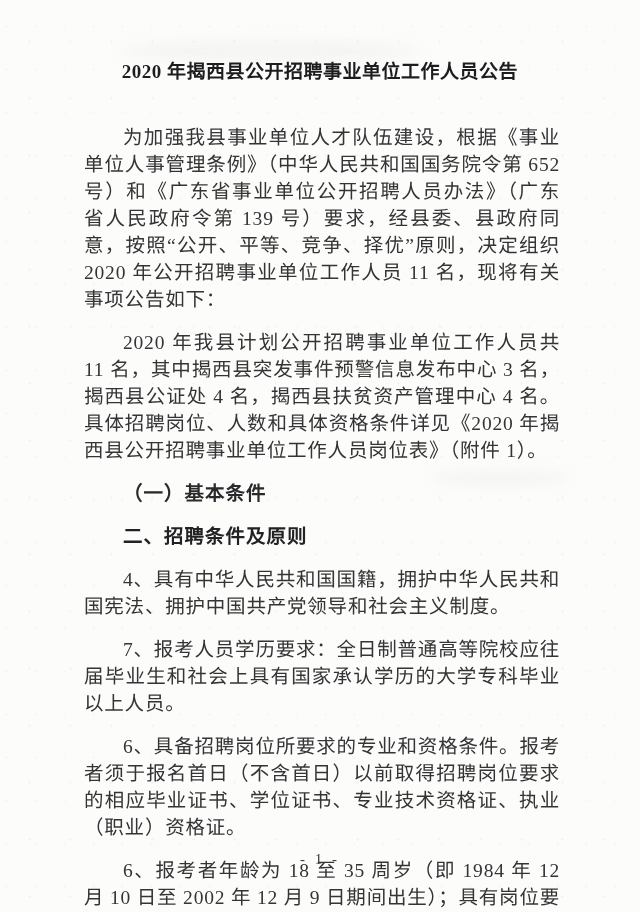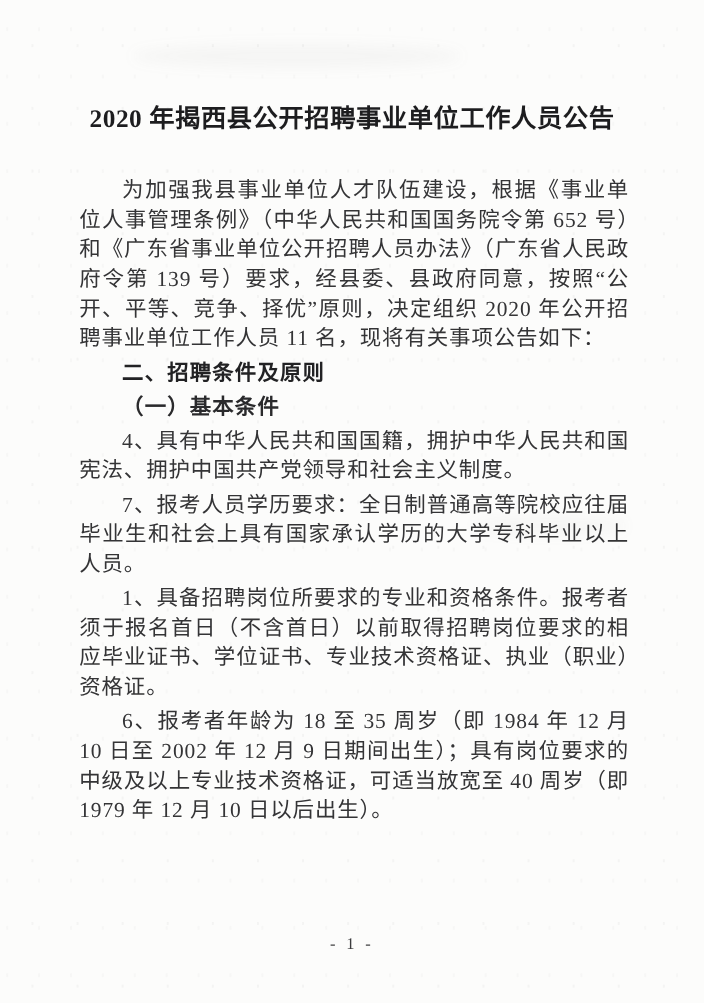--- a/index.html
+++ b/index.html
@@ -29,41 +29,41 @@
     position: absolute;
     border-radius: 50%;
     filter: blur(6px);
     background: rgba(120,120,120,0.05);
     pointer-events: none;
   }
   .smudge.s1 { left: 120px; top: 40px; width: 300px; height: 22px; }
   .smudge.s2 { left: 430px; top: 470px; width: 140px; height: 16px; }
   .doc-title {
     margin: 0;
-    padding-top: 90px;
+    padding-top: 54px;
     text-align: center;
-    font-size: 23px;
+    font-size: 19px;
     line-height: 36px;
     font-weight: bold;
     letter-spacing: 0.5px;
     color: #1d1d1f;
     white-space: nowrap;
     font-family: "Liberation Serif", "DejaVu Serif", serif;
   }
   .doc-body {
     margin: 34px 64px 0 68px;
     width: 508px;
     font-size: 19.5px;
     line-height: 27px;
     letter-spacing: 0.8px;
     color: #343436;
     text-align: justify;
   }
   .block {
-    margin: 4px;
+    margin: 16px;
     text-indent: 2em;
   }
   .block.h1 {
     font-weight: bold;
     color: #222224;
     font-family: "Liberation Sans", "DejaVu Sans", sans-serif;
     letter-spacing: 1px;
   }
   .block.h2 {
     font-weight: bold;
@@ -86,24 +86,25 @@
 
 <div class="page">
 
   <div class="smudge s1"></div>
   <div class="smudge s2"></div>
 
   <h1 class="doc-title">2020 年揭西县公开招聘事业单位工作人员公告</h1>
 
   <div class="doc-body">
     <p class="block">为加强我县事业单位人才队伍建设，根据《事业单位人事管理条例》（中华人民共和国国务院令第 652 号）和《广东省事业单位公开招聘人员办法》（广东省人民政府令第 139 号）要求，经县委、县政府同意，按照“公开、平等、竞争、择优”原则，决定组织 2020 年公开招聘事业单位工作人员 11 名，现将有关事项公告如下：</p>
+    <p class="block">2020 年我县计划公开招聘事业单位工作人员共 11 名，其中揭西县突发事件预警信息发布中心 3 名，揭西县公证处 4 名，揭西县扶贫资产管理中心 4 名。具体招聘岗位、人数和具体资格条件详见《2020 年揭西县公开招聘事业单位工作人员岗位表》（附件 1）。</p>
+    <p class="block h2">（一）基本条件</p>
     <p class="block h1">二、招聘条件及原则</p>
-    <p class="block h2">（一）基本条件</p>
     <p class="block">4、具有中华人民共和国国籍，拥护中华人民共和国宪法、拥护中国共产党领导和社会主义制度。</p>
     <p class="block">7、报考人员学历要求：全日制普通高等院校应往届毕业生和社会上具有国家承认学历的大学专科毕业以上人员。</p>
-    <p class="block">1、具备招聘岗位所要求的专业和资格条件。报考者须于报名首日（不含首日）以前取得招聘岗位要求的相应毕业证书、学位证书、专业技术资格证、执业（职业）资格证。</p>
+    <p class="block">6、具备招聘岗位所要求的专业和资格条件。报考者须于报名首日（不含首日）以前取得招聘岗位要求的相应毕业证书、学位证书、专业技术资格证、执业（职业）资格证。</p>
     <p class="block">6、报考者年龄为 18 至 35 周岁（即 1984 年 12 月 10 日至 2002 年 12 月 9 日期间出生）；具有岗位要求的中级及以上专业技术资格证，可适当放宽至 40 周岁（即 1979 年 12 月 10 日以后出生）。</p>
 
   </div>
 
   <div class="page-footer">- 1 -</div>
 
 </div>
 
 </body></html>

